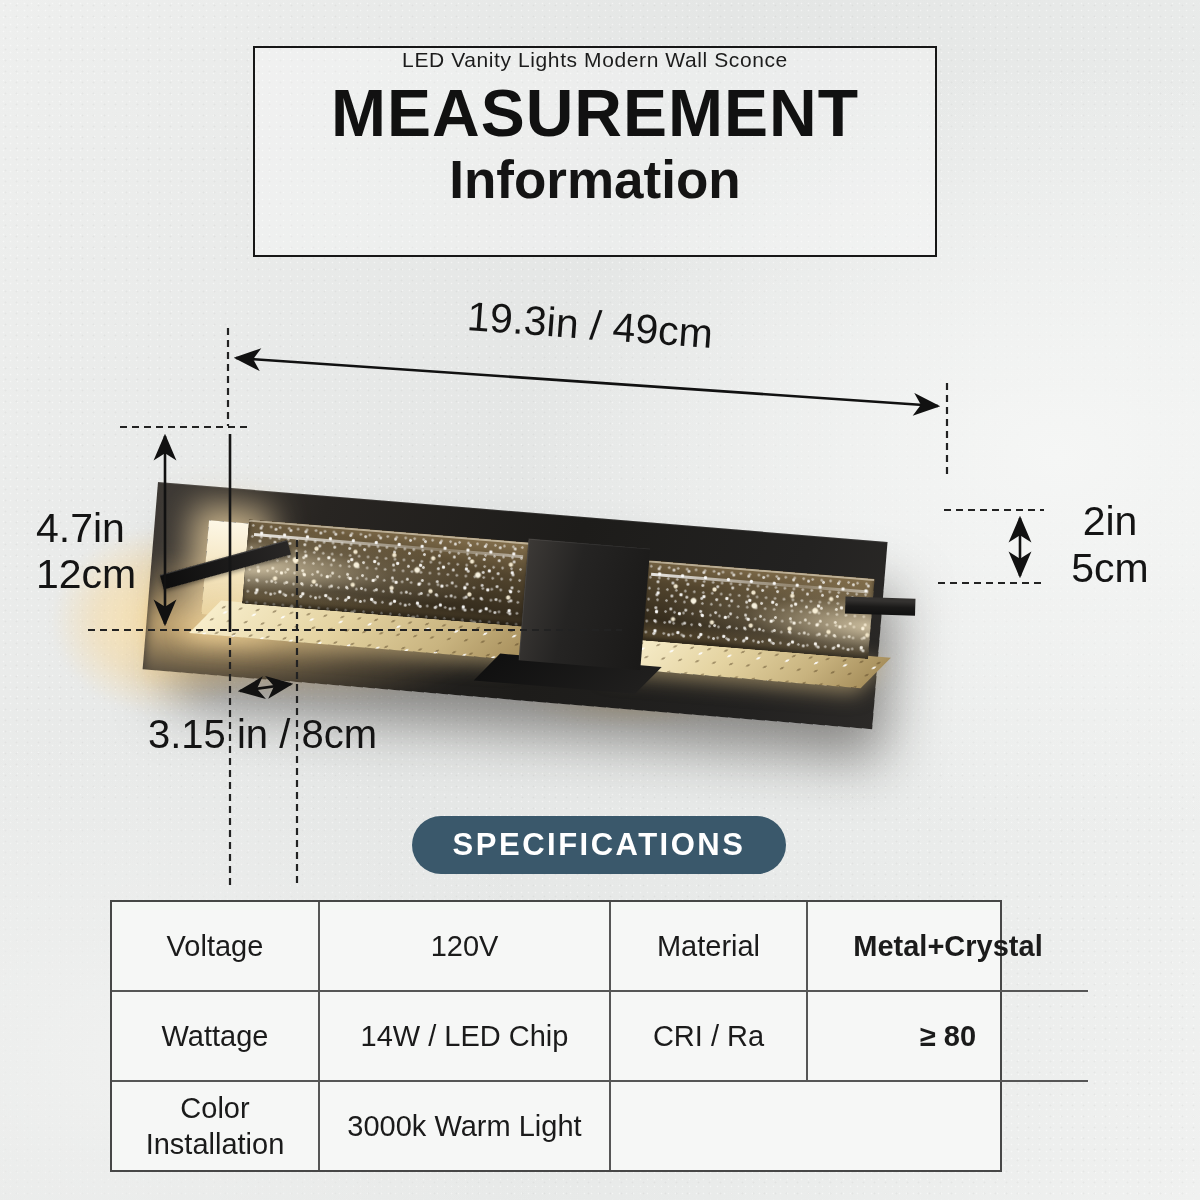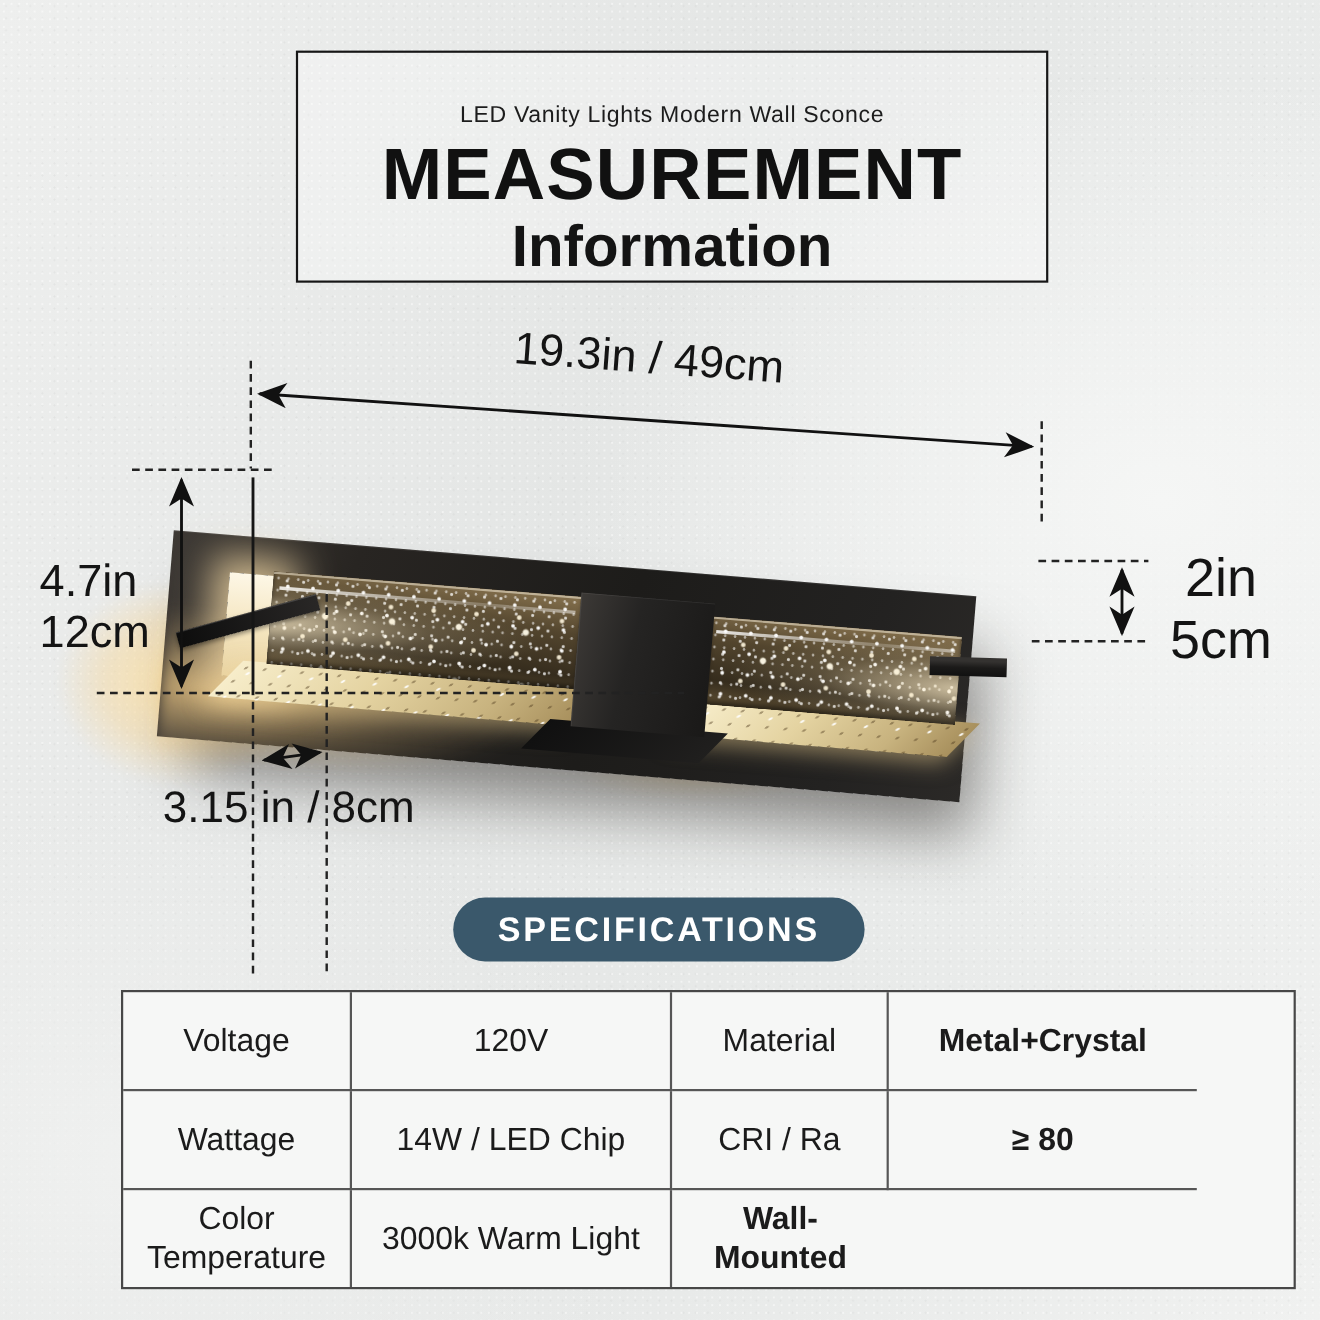--- a/index.html
+++ b/index.html
@@ -9,23 +9,23 @@
     background:
       radial-gradient(900px 650px at 88% 38%, #f5f6f5 0%, rgba(245,246,245,0) 60%),
       radial-gradient(800px 600px at 12% 88%, #f0f1f0 0%, rgba(240,241,240,0) 55%),
       radial-gradient(rgba(255,255,255,0.5) .6px, rgba(255,255,255,0) 1.1px),
       radial-gradient(rgba(90,90,88,0.06) .7px, rgba(90,90,88,0) 1.2px),
       linear-gradient(115deg,#eeefee 0%,#e4e6e5 42%,#e9ebea 72%,#f0f1f0 100%);
     background-size:auto,auto,7px 7px,11px 11px,auto;
   }
   
   .title-box{
-    position:absolute;left:269px;top:46px;width:680px;height:207px;
+    position:absolute;left:253px;top:46px;width:680px;height:207px;
     border:2px solid #161616;background:rgba(255,255,255,0.28);
-    display:flex;flex-direction:column;align-items:center;justify-content:flex-end;
+    display:flex;flex-direction:column;align-items:center;justify-content:flex-start;
     text-align:center;
   }
   .title-sub{font-size:21px;letter-spacing:.6px;color:#1c1c1c;margin-bottom:8px;}
   .title-main{font-size:66px;font-weight:800;letter-spacing:1px;line-height:1.02;color:#111;}
   .title-info{font-size:53px;font-weight:700;color:#141414;margin-top:2px;}
   
   .wall-glow{
     position:absolute;left:14px;top:496px;width:300px;height:250px;border-radius:50%;
     background:radial-gradient(closest-side,rgba(253,228,172,.95),rgba(247,214,150,.45) 45%,rgba(240,210,150,0) 75%);
     filter:blur(5px);
@@ -108,29 +108,29 @@
     position:absolute;left:695px;top:56px;width:70px;height:17px;
     transform:rotate(-3deg);
     background:linear-gradient(180deg,#343230 20%,#1b1a19 55%,#111 100%);
   }
   
   .dims{position:absolute;left:0;top:0;}
   .dim-label{position:absolute;color:#141414;}
   .dim-width{left:415px;top:302px;width:350px;text-align:center;font-size:41px;transform:rotate(4.2deg);}
   .dim-height{left:36px;top:506px;width:124px;text-align:left;font-size:41px;line-height:1.12;}
   .dim-depth{left:148px;top:712px;font-size:40px;white-space:nowrap;}
-  .dim-bar{left:1052px;top:498px;width:116px;text-align:center;font-size:49px;line-height:1.15;}
+  .dim-bar{left:1052px;top:498px;width:116px;text-align:center;font-size:41px;line-height:1.15;}
   
   .spec-banner{
     position:absolute;left:412px;top:816px;width:374px;height:58px;
     background:#3a586b;color:#fff;display:flex;align-items:center;justify-content:center;
     font-size:31px;font-weight:700;letter-spacing:2.5px;border-radius:29px;
   }
   .spec-table{
-    position:absolute;left:110px;top:900px;width:1068px;
+    position:absolute;left:110px;top:900px;width:892px;
     border:2px solid #474747;background:#f6f7f6;
     display:grid;grid-template-columns:208px 291px 197px 280px;
     grid-template-rows:90px 90px 88px;box-sizing:border-box;
   }
   .cell{
     display:flex;align-items:center;justify-content:center;text-align:center;
     font-size:29px;line-height:1.25;color:#1b1b1b;padding:0 10px;
     border-right:2px solid #565656;border-bottom:2px solid #565656;box-sizing:border-box;
   }
   .cell.last-col{border-right:none;font-weight:bold;}
@@ -203,18 +203,17 @@
     <div class="cell">Voltage</div>
     <div class="cell">120V</div>
     <div class="cell">Material</div>
     <div class="cell last-col">Metal+Crystal</div>
 
     <div class="cell">Wattage</div>
     <div class="cell">14W / LED Chip</div>
     <div class="cell">CRI / Ra</div>
     <div class="cell last-col">≥ 80</div>
 
-    <div class="cell last-row">Color Temperature</div>
+    <div class="cell last-row">Color Installation</div>
     <div class="cell last-row">3000k Warm Light</div>
-    <div class="cell last-col last-row">Wall-Mounted</div>
   </div>
 
 </div>
 
 </body></html>

